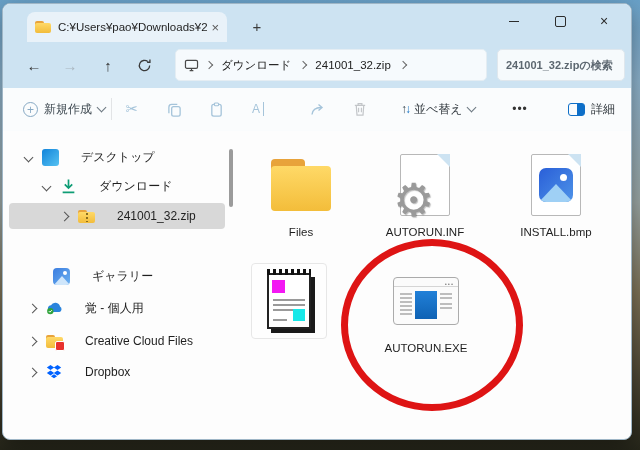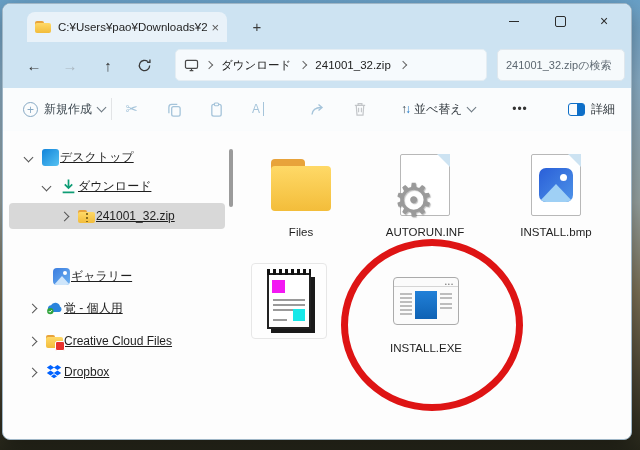--- a/index.html
+++ b/index.html
@@ -33,21 +33,21 @@
     font-size:15px;color:#343434;border-radius:4px;}
   #nav-forward{color:#a9b6c0;}
   #crumb-field{position:absolute;left:172px;top:7px;width:312px;height:32px;background:#f6fafd;border-radius:5px;
     display:flex;align-items:center;padding:0 8px;box-sizing:border-box;border:1px solid #e4edf3;}
   .crumb{font-size:11.5px;color:#222;white-space:nowrap;padding:0 2px;}
   .csep{width:5px;height:5px;border-right:1.3px solid #666;border-bottom:1.3px solid #666;
     transform:rotate(-45deg);margin:0 7px;flex:0 0 auto;}
   #search-field{position:absolute;left:494px;top:7px;width:128px;height:32px;background:#f6fafc;
     border:1px solid #dfe7ed;border-radius:5px;box-sizing:border-box;display:flex;align-items:center;}
   #search-input{border:0;background:transparent;outline:none;width:100%;font-size:11px;color:#555;
-    font-family:"Liberation Sans","DejaVu Sans",sans-serif;padding:0 8px;}
+    font-family:"Liberation Sans","DejaVu Sans",sans-serif;padding:0 8px;font-weight:bold;}
   #search-input::placeholder{color:#5c6770;opacity:1;}
   
   #toolbar{position:absolute;left:0;top:84px;right:0;height:43px;background:#fafcfd;border-bottom:1px solid #e9eaeb;}
   #new-btn{position:absolute;left:12px;top:7px;height:28px;display:flex;align-items:center;gap:6px;padding:0 8px;border-radius:4px;}
   .plus-circle{width:15px;height:15px;border:1.3px solid #87a9c4;border-radius:50%;color:#87a9c4;
     font-size:12px;line-height:14px;text-align:center;box-sizing:border-box;}
   #new-btn .lbl{font-size:12px;color:#3f4a52;}
   .chev-down{width:6px;height:6px;border-right:1.3px solid #6b7780;border-bottom:1.3px solid #6b7780;
     transform:rotate(45deg);margin-top:-3px;}
   .tb-sep{position:absolute;left:108px;top:10px;width:1px;height:22px;background:#e2e4e6;}
@@ -65,21 +65,21 @@
   #details-btn .lbl{font-size:12px;color:#30373d;}
   
   #body{position:absolute;left:0;top:127px;right:0;bottom:17px;background:#fdfdfd;}
   #sidebar{position:absolute;left:0;top:0;width:232px;bottom:0;overflow:hidden;}
   .srow{position:absolute;left:6px;width:216px;height:26px;display:flex;align-items:center;border-radius:4px;font-size:12px;color:#1f1f1f;}
   .srow.sel{background:#d8d8d8;}
   .tchev{width:6px;height:6px;border-right:1.3px solid #555;border-bottom:1.3px solid #555;flex:0 0 auto;}
   .tchev.open{transform:rotate(45deg);}
   .tchev.closed{transform:rotate(-45deg);}
   .sicon{width:17px;height:17px;flex:0 0 auto;position:relative;}
-  .slabel{margin-left:1px;white-space:nowrap;text-decoration:underline;}
+  .slabel{margin-left:22px;white-space:nowrap;}
   #side-scroll{position:absolute;right:2px;top:18px;width:4px;height:58px;background:#9b9b9b;border-radius:2px;}
   
   .ic-desktop{background:linear-gradient(135deg,#1284da,#56c2f2);border-radius:3px;}
   .ic-gallery{background:linear-gradient(135deg,#3b7de0,#6db1f0);border-radius:4px;overflow:hidden;}
   .ic-gallery .sun{position:absolute;right:3px;top:3px;width:4px;height:4px;background:#fff;border-radius:50%;}
   .ic-gallery .mtn{position:absolute;left:0;bottom:-1px;width:0;height:0;border-left:9px solid transparent;
     border-right:9px solid transparent;border-bottom:10px solid #cfe6fb;}
   .ic-photos{background:conic-gradient(#e3342f,#f6993f,#ffed4a,#38c172,#4dc0b5,#3490dc,#9561e2,#f66d9b,#e3342f);border-radius:50%;}
   .folder-mini{position:absolute;inset:0;}
   .folder-mini .bk{position:absolute;left:0;top:2px;width:9px;height:5px;background:#e8a33b;border-radius:2px 2px 0 0;}
@@ -385,21 +385,21 @@
               <span class="exe-ln" style="left:6px;top:23px;width:12px"></span>
               <span class="exe-ln" style="left:6px;top:27px;width:12px"></span>
               <span class="exe-ln" style="left:6px;top:31px;width:12px"></span>
               <span class="exe-ln" style="left:6px;top:35px;width:12px"></span>
               <span class="exe-ln" style="right:6px;top:15px;width:12px"></span>
               <span class="exe-ln" style="right:6px;top:19px;width:12px"></span>
               <span class="exe-ln" style="right:6px;top:25px;width:12px"></span>
               <span class="exe-ln" style="right:6px;top:29px;width:12px"></span>
             </div>
           </div>
-          <div class="tile-label">INSTALL.EXE</div>
+          <div class="tile-label">AUTORUN.EXE</div>
         </div>
 
         <div id="red-circle"></div>
       </div>
     </div>
 
 
   </div>
 </div>
 

